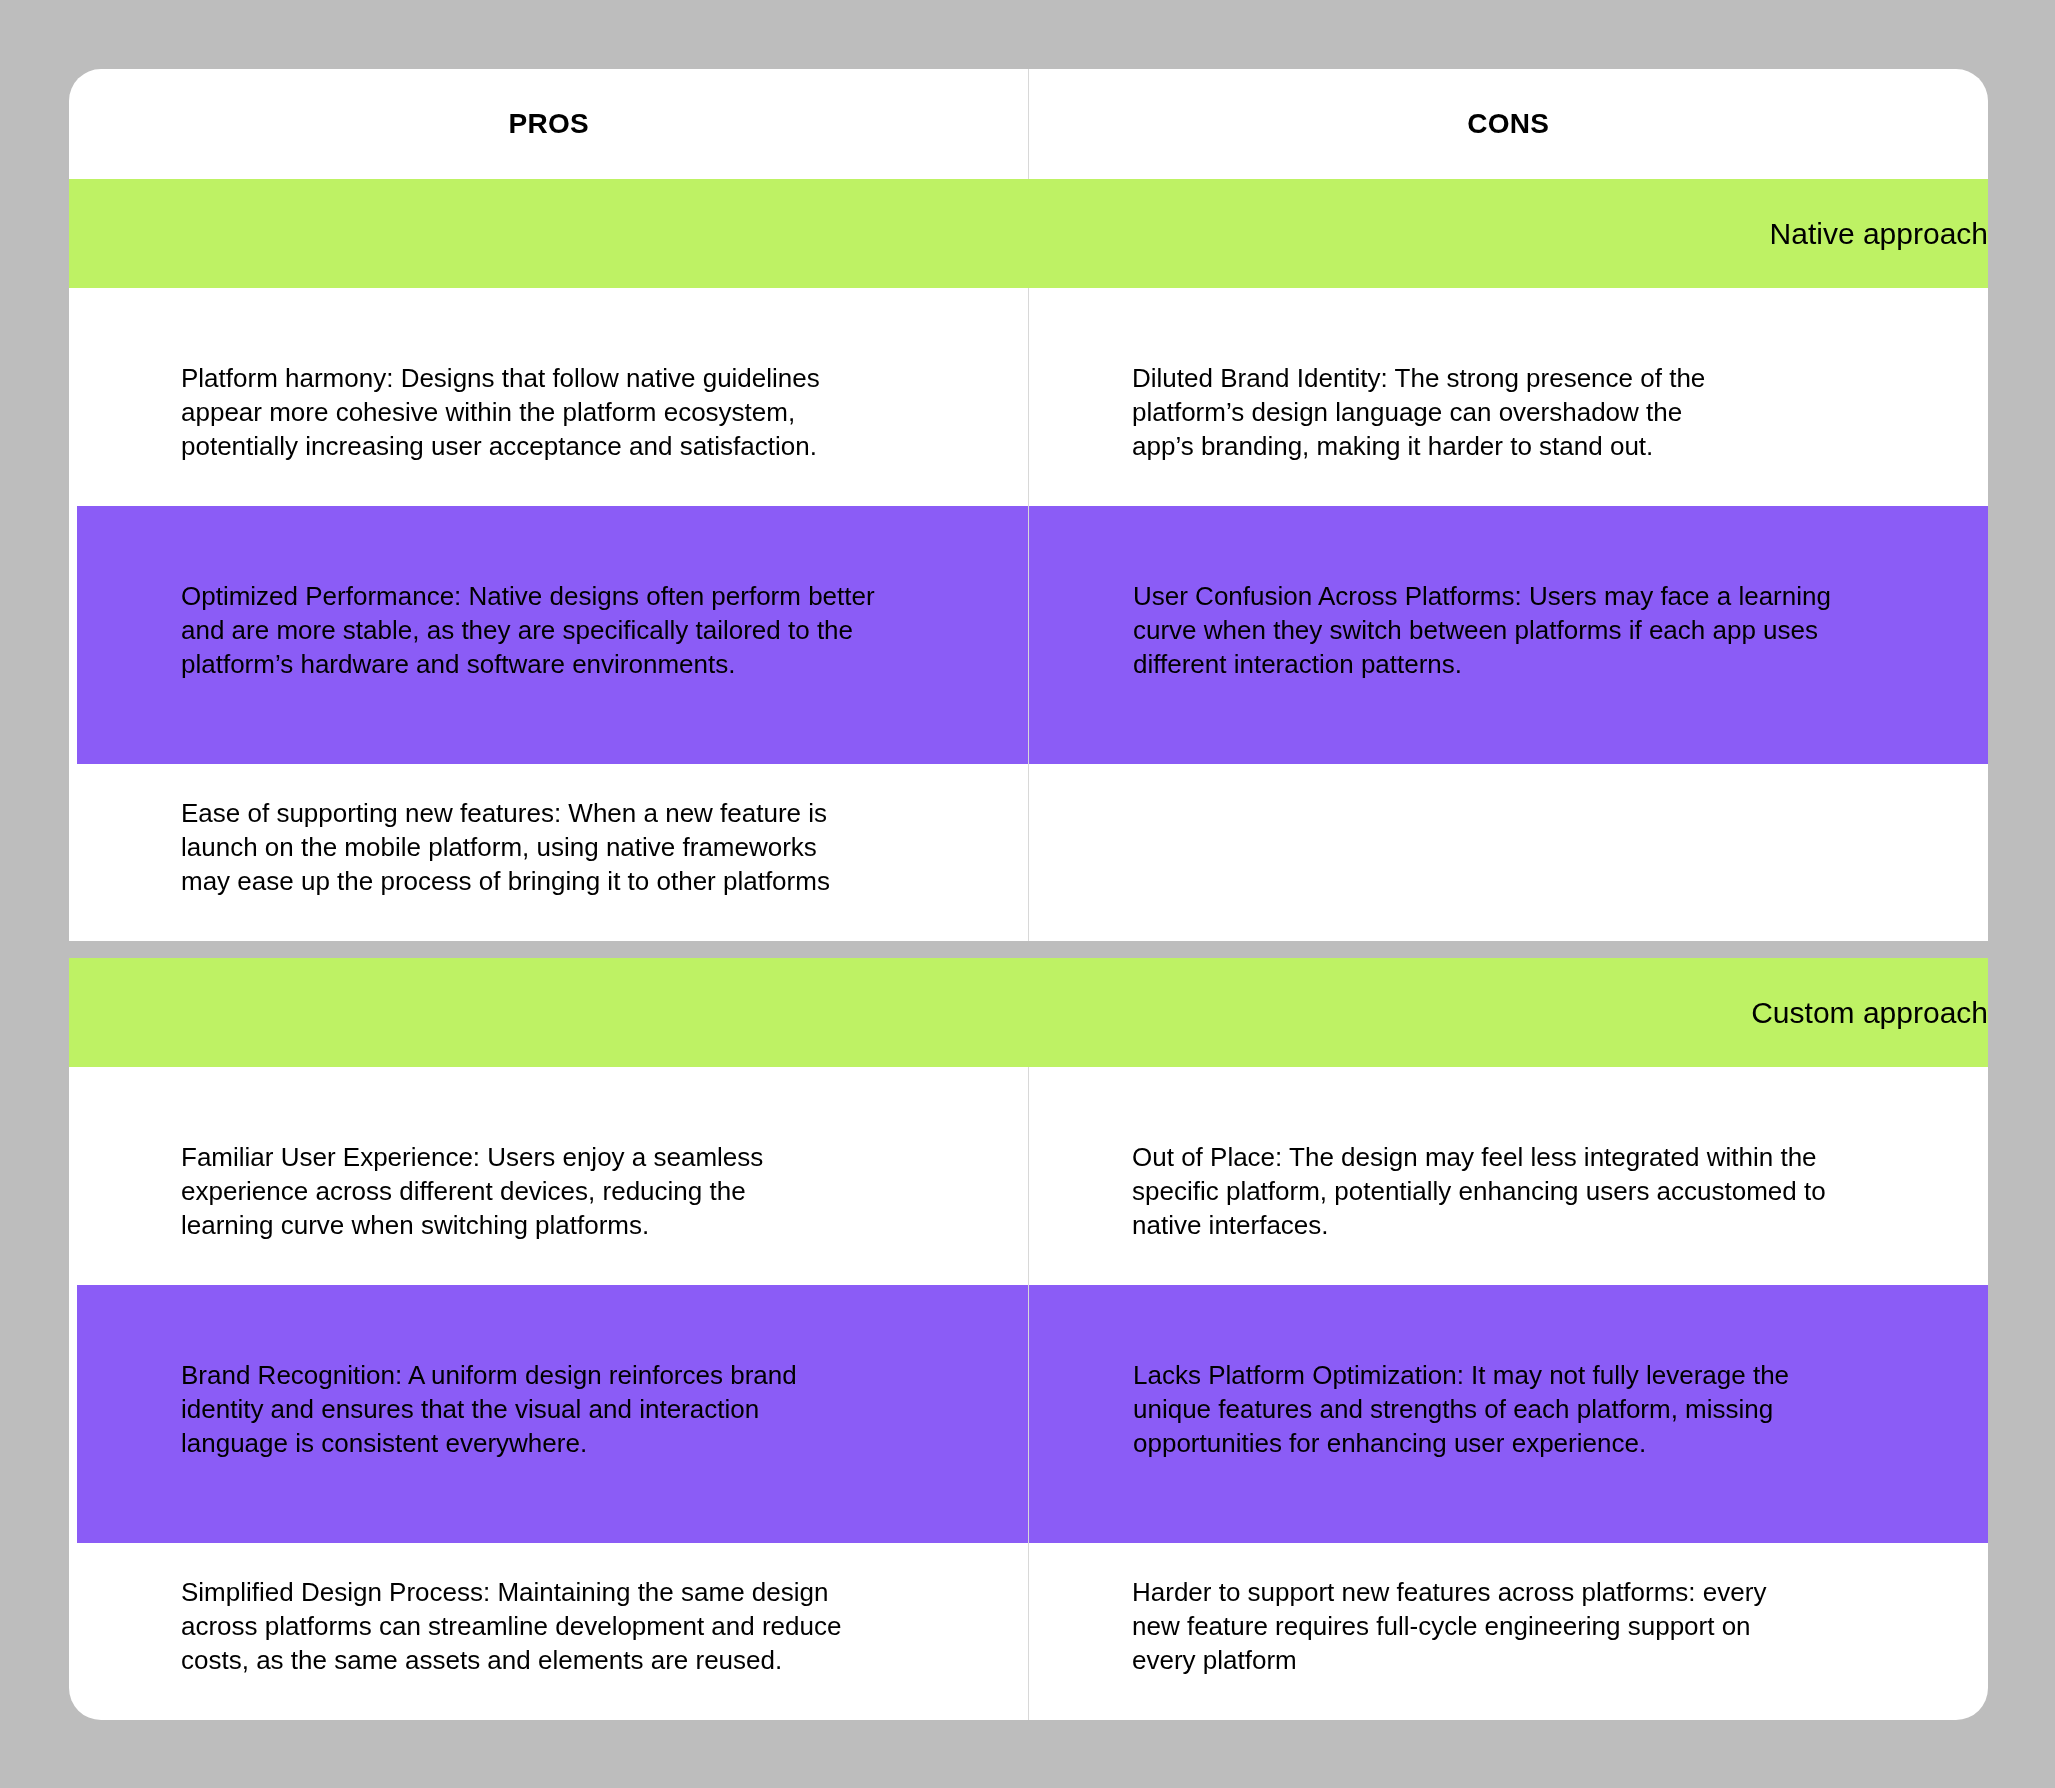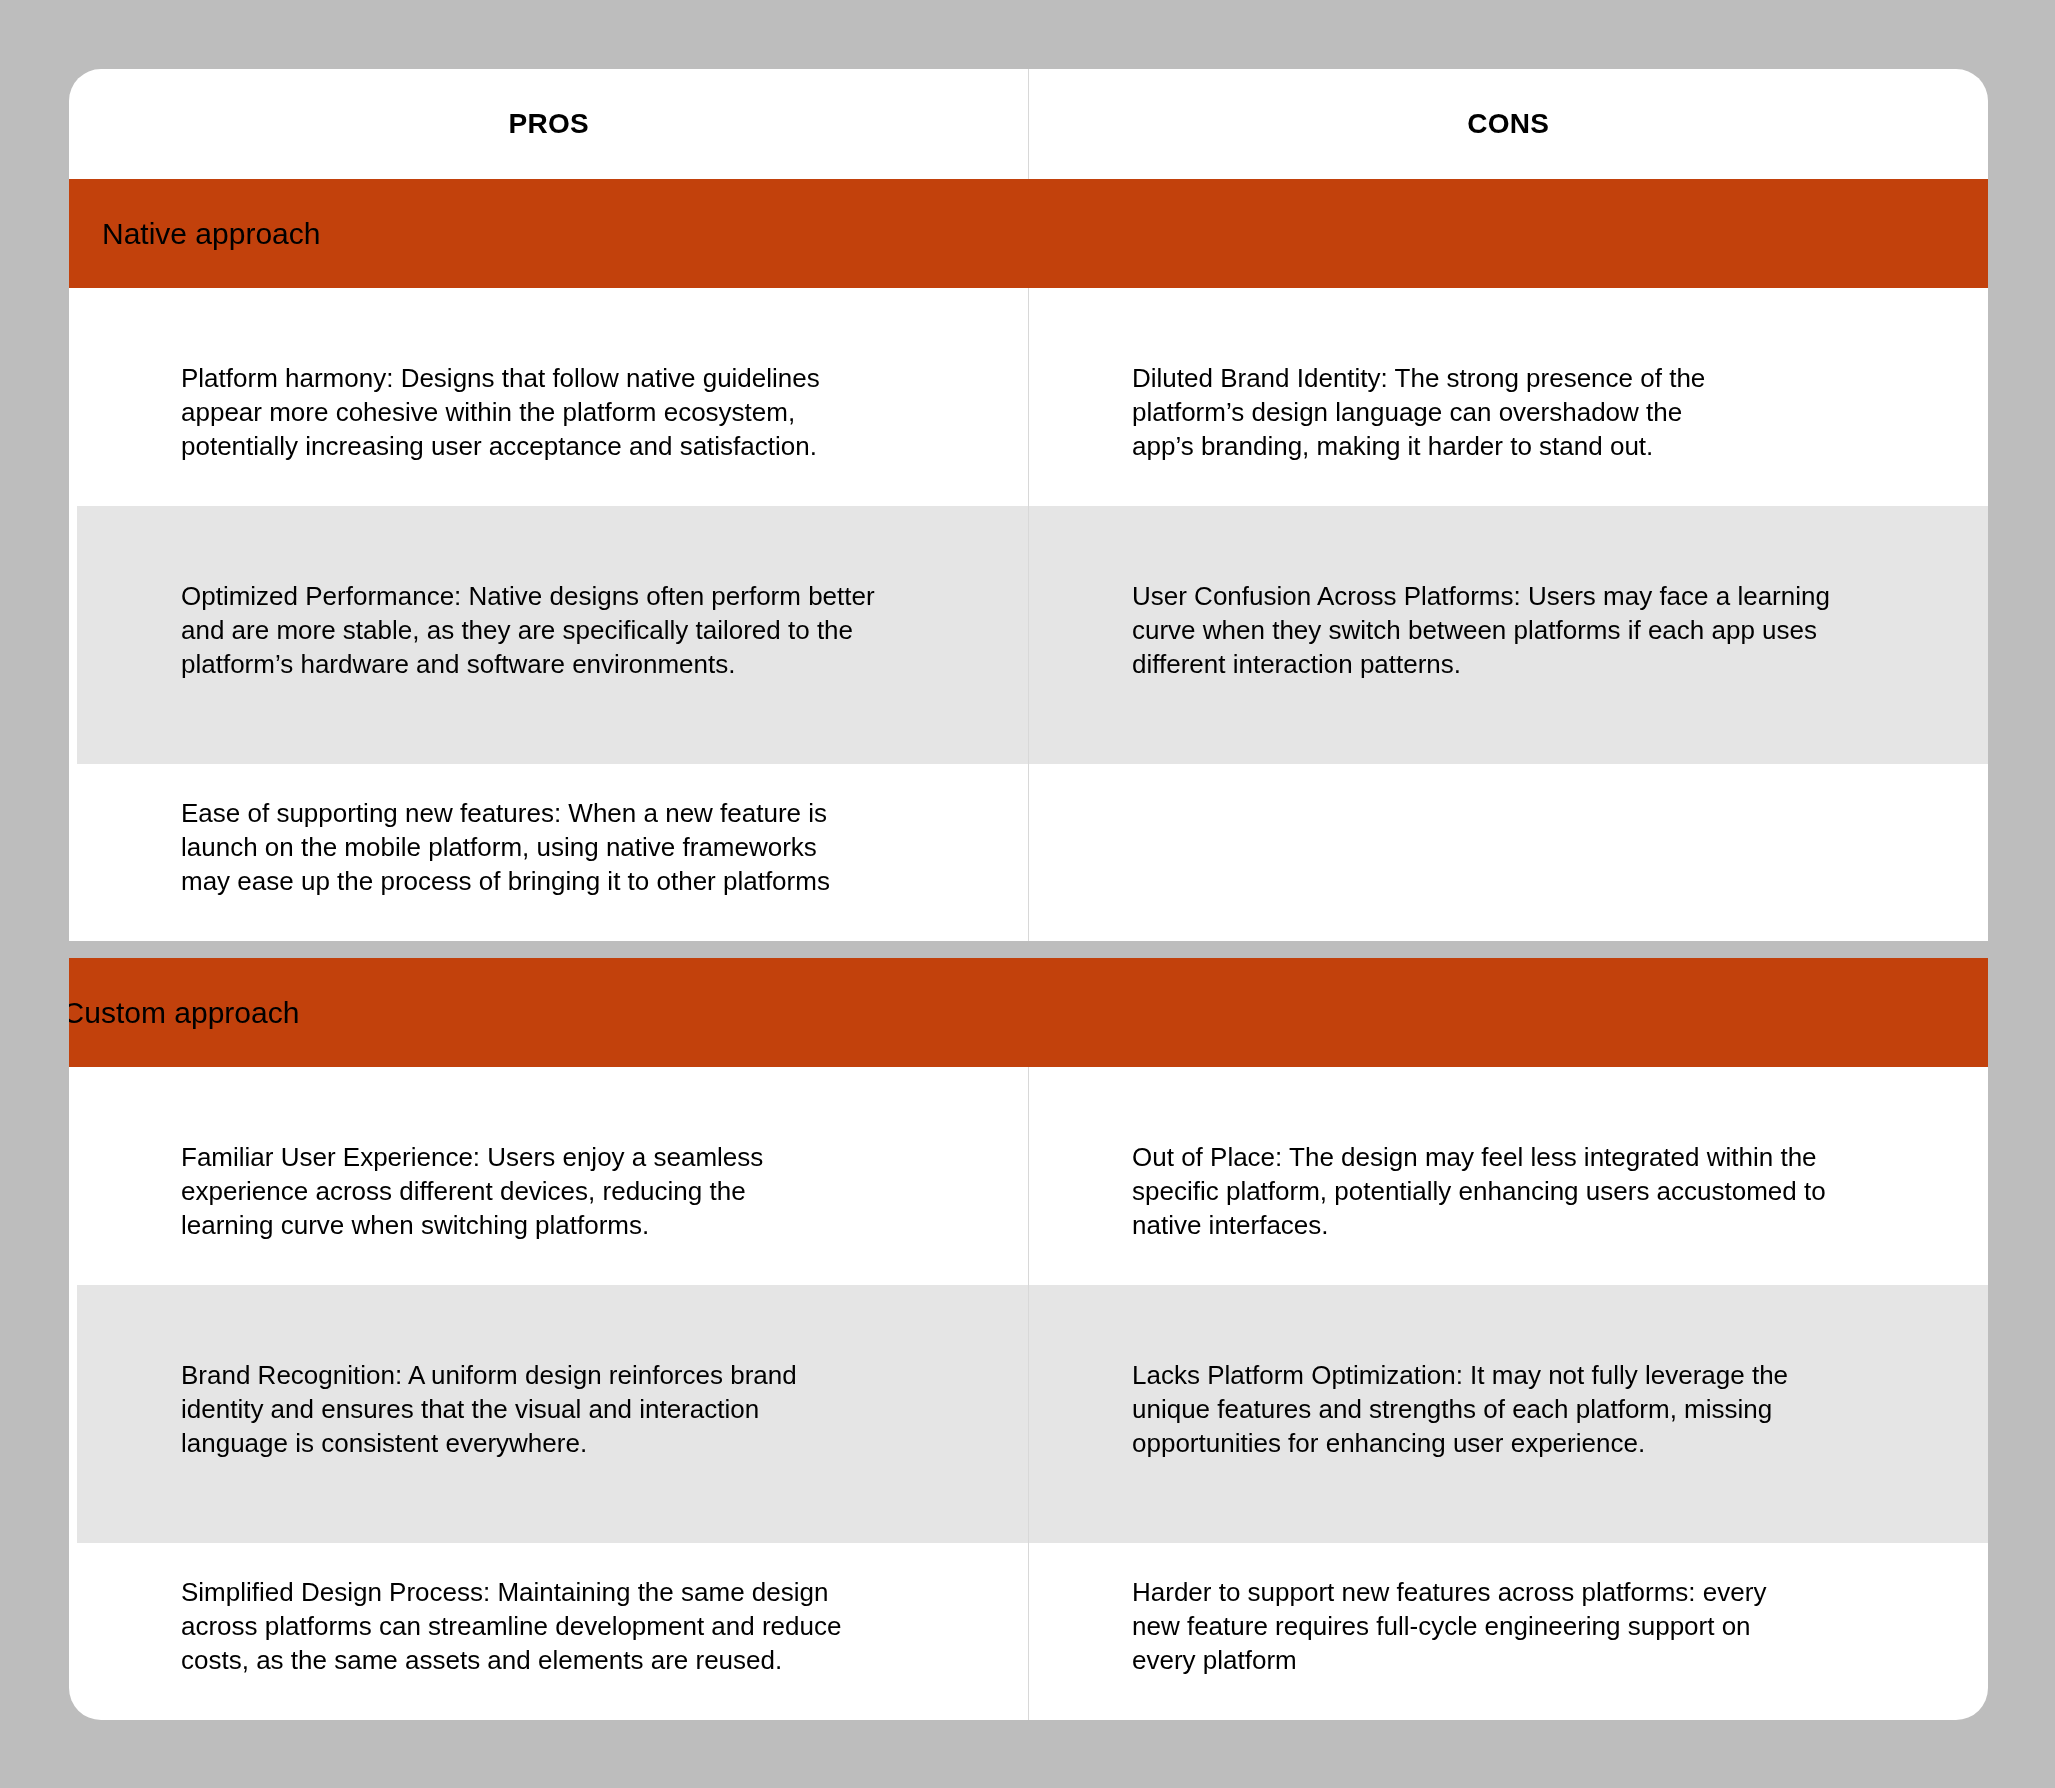--- a/index.html
+++ b/index.html
@@ -55,39 +55,40 @@
       justify-content: center;
       font-weight: bold;
       font-size: 28px;
       letter-spacing: 0.3px;
     }
     .section-band {
       position: absolute;
       left: 0;
       width: 1919px;
       height: 109px;
-      background: #c2410c;
+      background: #bef264;
       display: flex;
       align-items: center;
-      justify-content: flex-start;
+      justify-content: flex-end;
       font-size: 30px;
       z-index: 2;
     }
     .section-band span {
       display: inline-block;
     }
     .row {
       position: absolute;
       left: 8px;
       width: 1919px;
       height: 258px;
       display: flex;
     }
     .row.alt {
-      background: #e5e5e5;
+      background: #8b5cf6;
+      justify-content: space-between;
     }
     .cell {
       position: relative;
       width: 959px;
       height: 100%;
       box-sizing: border-box;
       display: flex;
       align-items: center;
     }
     .cell.pro {

